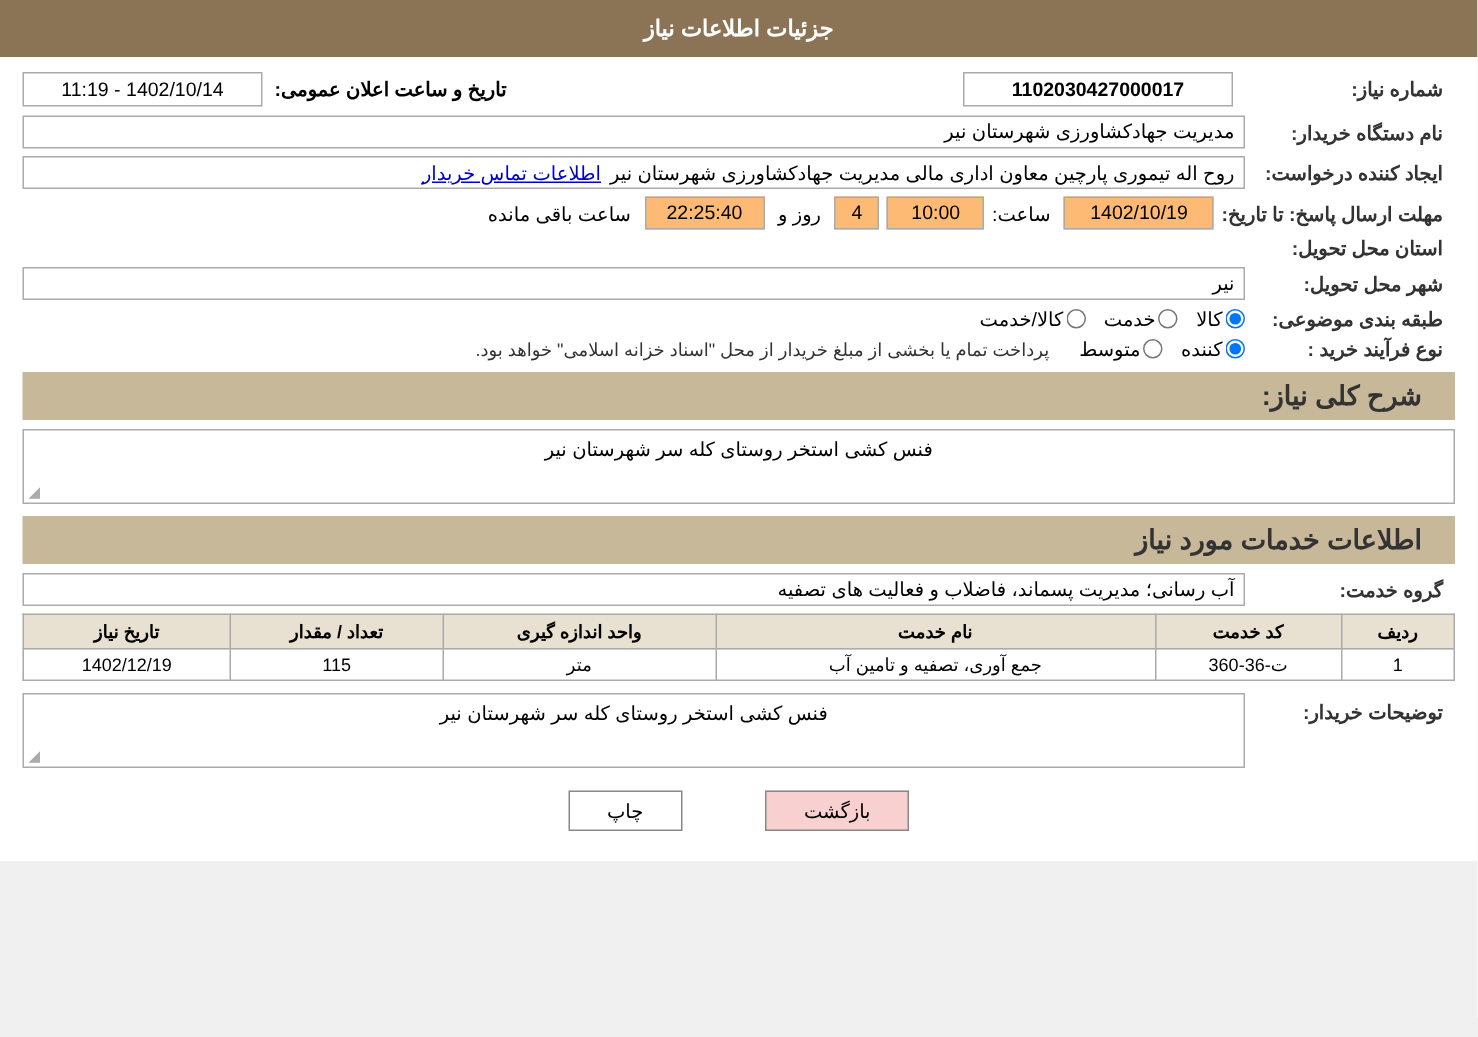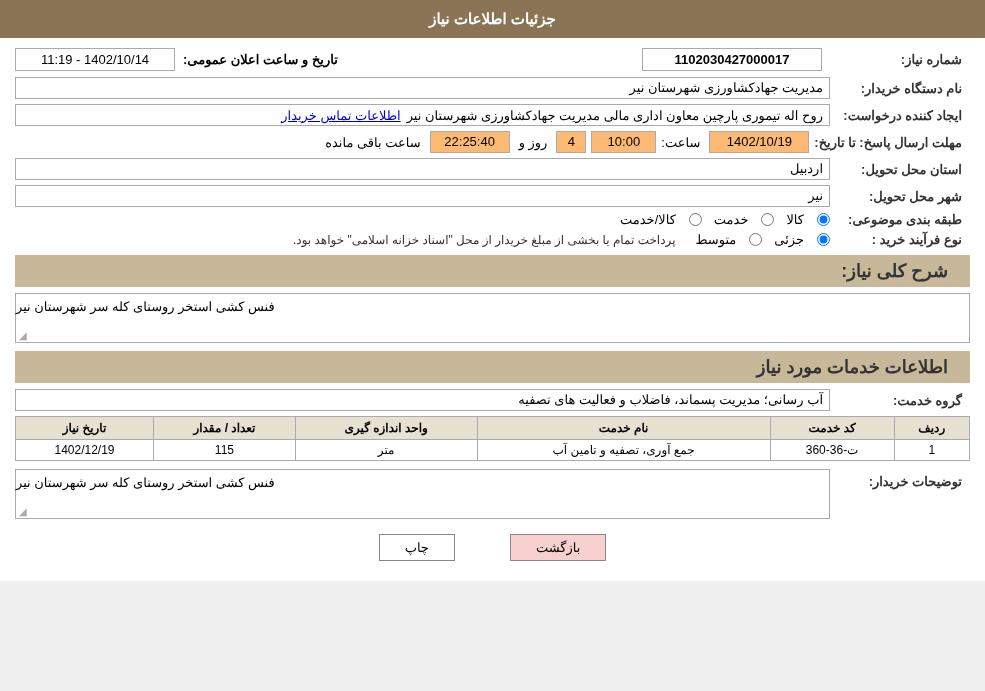--- a/index.html
+++ b/index.html
@@ -98,34 +98,34 @@
       min-height: 22px;
       text-align: center;
     }
     .radio-group {
       display: flex;
       align-items: center;
       gap: 12px;
     }
     .radio-item {
       display: flex;
-      gap: 13px;
+      gap: 2px;
     }
     .note-text {
       color: #333;
       font-size: 12px;
       margin-right: 10px;
     }
     .description-box {
       border: 1px solid #aaa;
       background: #fff;
-      padding: 5px 0;
+      padding: 5px 24px;
       min-height: 50px;
       width: 100%;
-      text-align: left;
+      text-align: center;
       font-size: 13px;
       margin-left: 26px;
     }
     .service-table {
       width: 100%;
       border-collapse: collapse;
       margin-bottom: 8px;
       font-size: 12px;
     }
     .service-table th {
@@ -213,21 +213,20 @@
       <span style="margin-right:4px;">ساعت:</span>
       <div class="small-box" style="min-width:65px;">10:00</div>
       <div class="small-box" style="min-width:30px;">4</div>
       <span style="margin:0 4px;">روز و</span>
       <div class="small-box" style="min-width:80px;">22:25:40</div>
       <span style="margin-right:4px;">ساعت باقی مانده</span>
     </div>
 
     <div class="field-row">
       <div class="field-label">استان محل تحویل:</div>
-      <div class="field-value">اردبیل</div>
     </div>
 
     <div class="field-row">
       <div class="field-label">شهر محل تحویل:</div>
       <div class="field-value">نیر</div>
     </div>
 
     <div class="field-row">
       <div class="field-label">طبقه بندی موضوعی:</div>
       <div class="radio-group">
@@ -245,21 +244,21 @@
         </div>
       </div>
     </div>
 
     <div class="field-row">
       <div class="field-label">نوع فرآیند خرید :</div>
       <div style="display:flex; align-items:center; gap:10px; flex:1;">
         <div class="radio-group">
           <div class="radio-item">
             <input type="radio" name="purchase" checked="" style="">
-            <span>جزئی</span>
+            <span>کننده</span>
           </div>
           <div class="radio-item">
             <input type="radio" name="purchase" style="">
             <span>متوسط</span>
           </div>
         </div>
         <span class="note-text">پرداخت تمام یا بخشی از مبلغ خریدار از محل "اسناد خزانه اسلامی" خواهد بود.</span>
       </div>
     </div>
 

